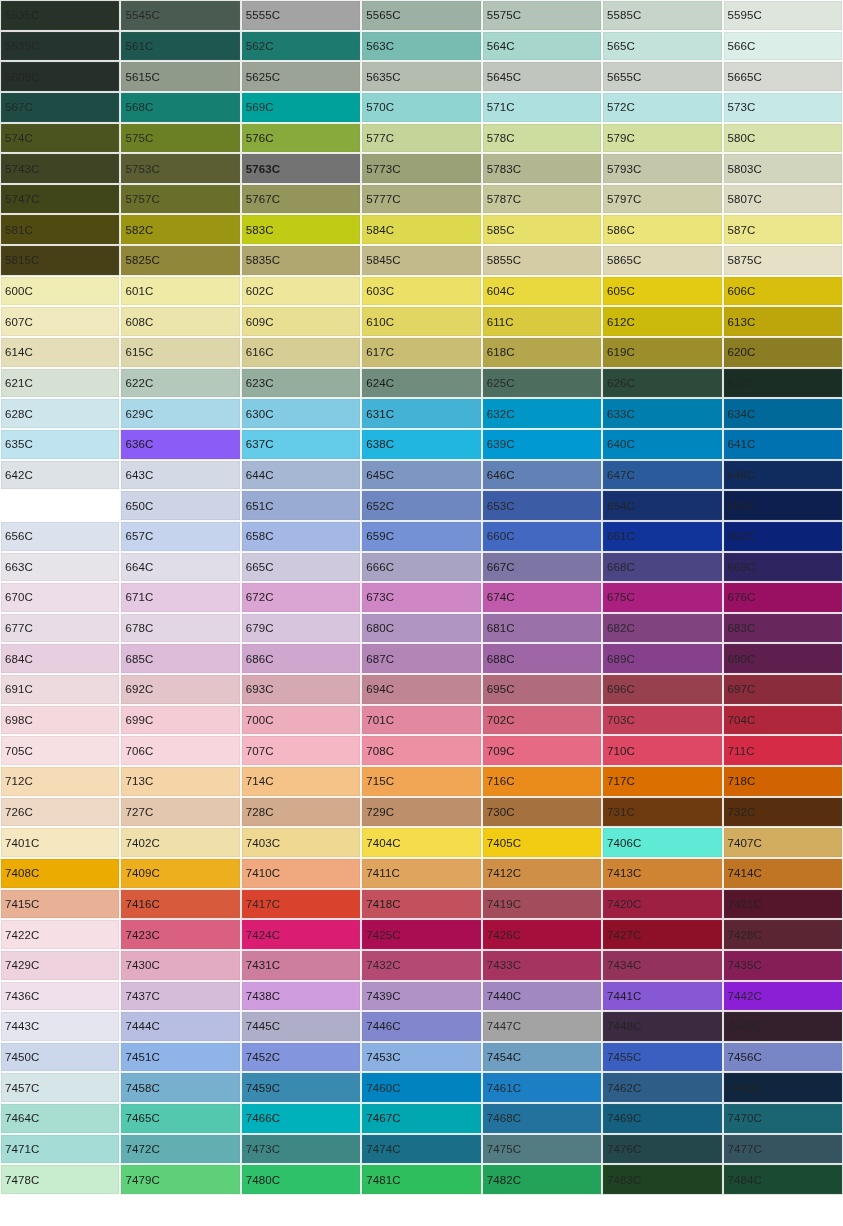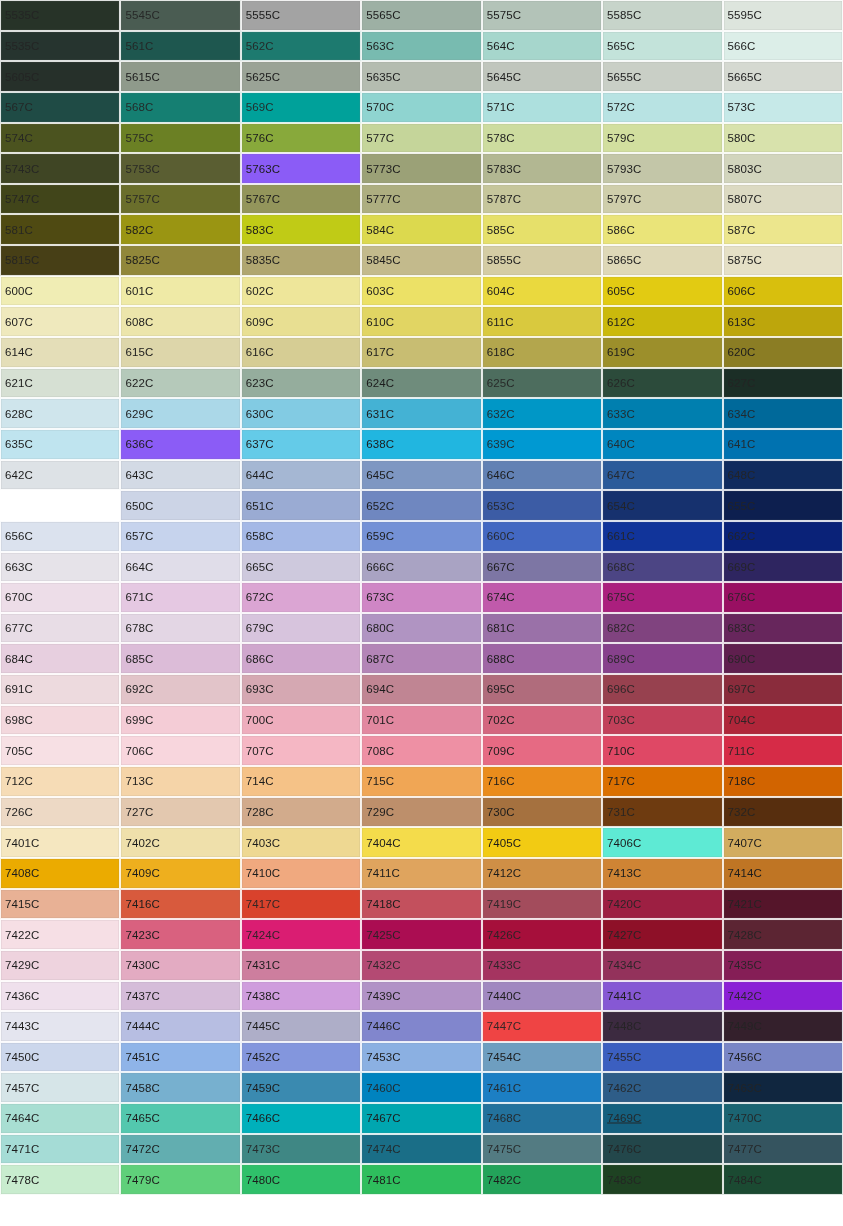--- a/index.html
+++ b/index.html
@@ -179,21 +179,21 @@
         <span class="code">580C</span>
       </div>
     </div>
     <div class="row">
       <div class="swatch dark" title="5743C" style="background-color: rgb(63, 69, 36);">
         <span class="code" style="color: rgba(35, 35, 35, 0.9);">5743C</span>
       </div>
       <div class="swatch dark" title="5753C" style="background-color: rgb(90, 94, 50);">
         <span class="code" style="color: rgba(35, 35, 35, 0.9);">5753C</span>
       </div>
-      <div class="swatch" title="5763C" style="background-color: #8b5cf6;">
+      <div class="swatch" title="5763C" style="background-color: #737373; font-weight: bold;">
         <span class="code">5763C</span>
       </div>
       <div class="swatch" title="5773C" style="background-color: rgb(155, 161, 119);">
         <span class="code">5773C</span>
       </div>
       <div class="swatch" title="5783C" style="background-color: rgb(178, 183, 146);">
         <span class="code">5783C</span>
       </div>
       <div class="swatch" title="5793C" style="background-color: rgb(195, 198, 168);">
         <span class="code">5793C</span>
@@ -829,21 +829,21 @@
       </div>
       <div class="swatch" title="7444C" style="background-color: rgb(183, 190, 226);">
         <span class="code">7444C</span>
       </div>
       <div class="swatch" title="7445C" style="background-color: rgb(174, 174, 200);">
         <span class="code">7445C</span>
       </div>
       <div class="swatch" title="7446C" style="background-color: rgb(129, 134, 205);">
         <span class="code">7446C</span>
       </div>
-      <div class="swatch dark" title="7447C" style="background-color: #ef4444; text-decoration: underline;">
+      <div class="swatch dark" title="7447C" style="background-color: #a3a3a3; text-decoration: underline;">
         <span class="code" style="color: rgba(35, 35, 35, 0.9);">7447C</span>
       </div>
       <div class="swatch dark" title="7448C" style="background-color: rgb(60, 42, 64);">
         <span class="code" style="color: rgba(35, 35, 35, 0.9);">7448C</span>
       </div>
       <div class="swatch dark" title="7449C" style="background-color: rgb(52, 32, 44);">
         <span class="code" style="color: rgba(35, 35, 35, 0.9);">7449C</span>
       </div>
     </div>
     <div class="row">
@@ -902,21 +902,21 @@
       <div class="swatch" title="7466C" style="background-color: rgb(0, 176, 187);">
         <span class="code">7466C</span>
       </div>
       <div class="swatch" title="7467C" style="background-color: rgb(0, 166, 176);">
         <span class="code">7467C</span>
       </div>
       <div class="swatch dark" title="7468C" style="background-color: rgb(35, 114, 157);">
         <span class="code" style="color: rgba(35, 35, 35, 0.9);">7468C</span>
       </div>
       <div class="swatch dark" title="7469C" style="background-color: rgb(21, 96, 127);">
-        <span class="code" style="color: rgba(35, 35, 35, 0.9); text-decoration: underline;">7469C</span>
+        <span class="code" style="color: rgba(35, 35, 35, 0.9);">7469C</span>
       </div>
       <div class="swatch dark" title="7470C" style="background-color: rgb(27, 100, 114);">
         <span class="code" style="color: rgba(35, 35, 35, 0.9);">7470C</span>
       </div>
     </div>
     <div class="row">
       <div class="swatch" title="7471C" style="background-color: rgb(165, 220, 214);">
         <span class="code">7471C</span>
       </div>
       <div class="swatch" title="7472C" style="background-color: rgb(98, 174, 176);">

